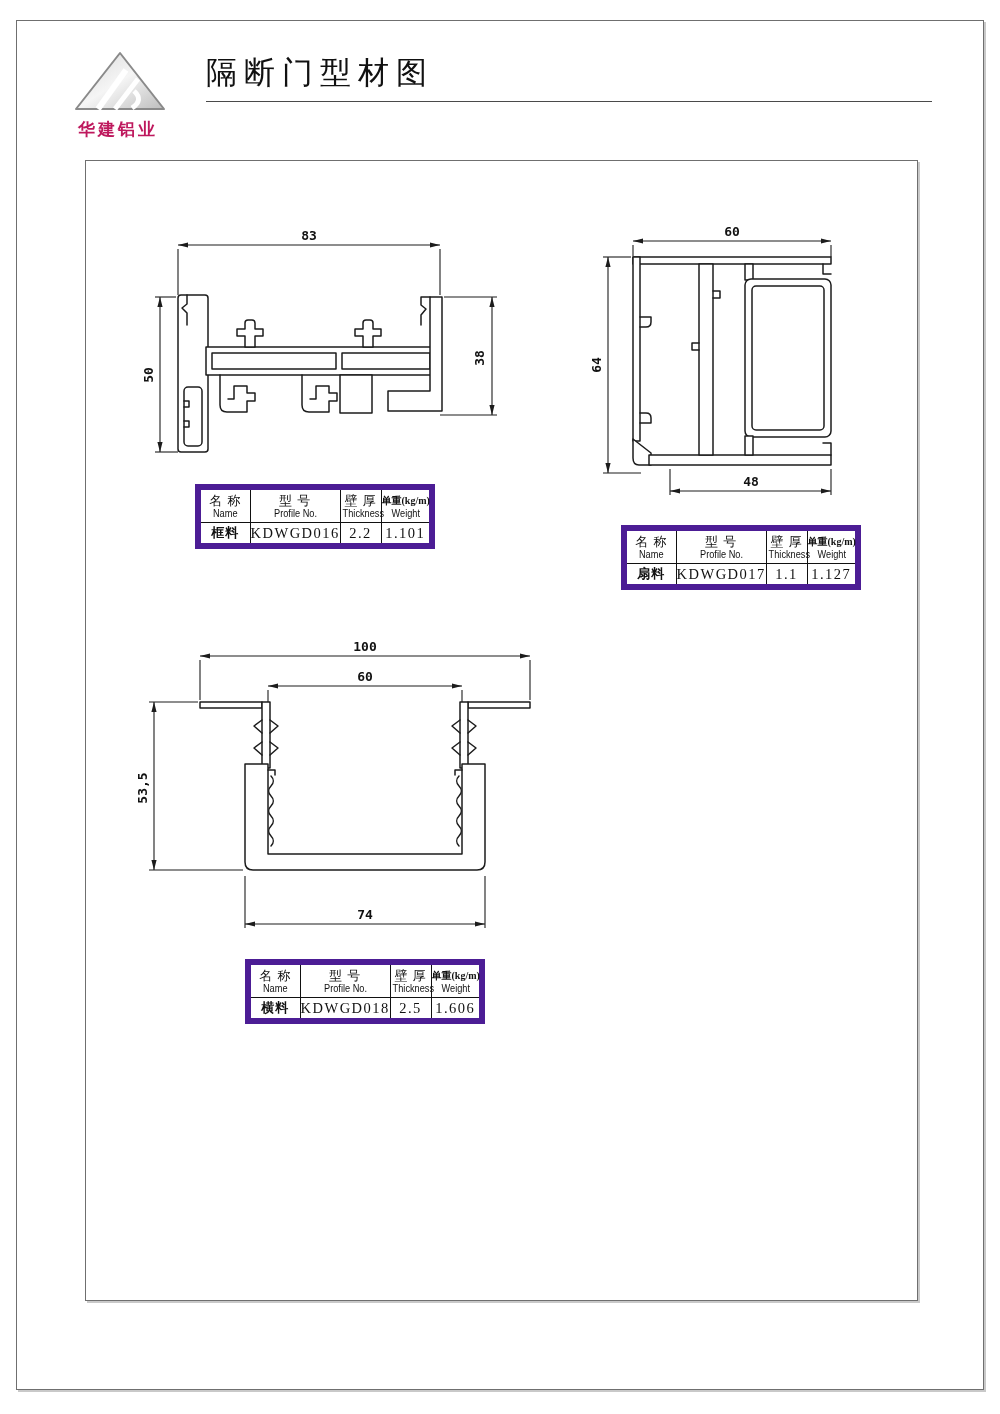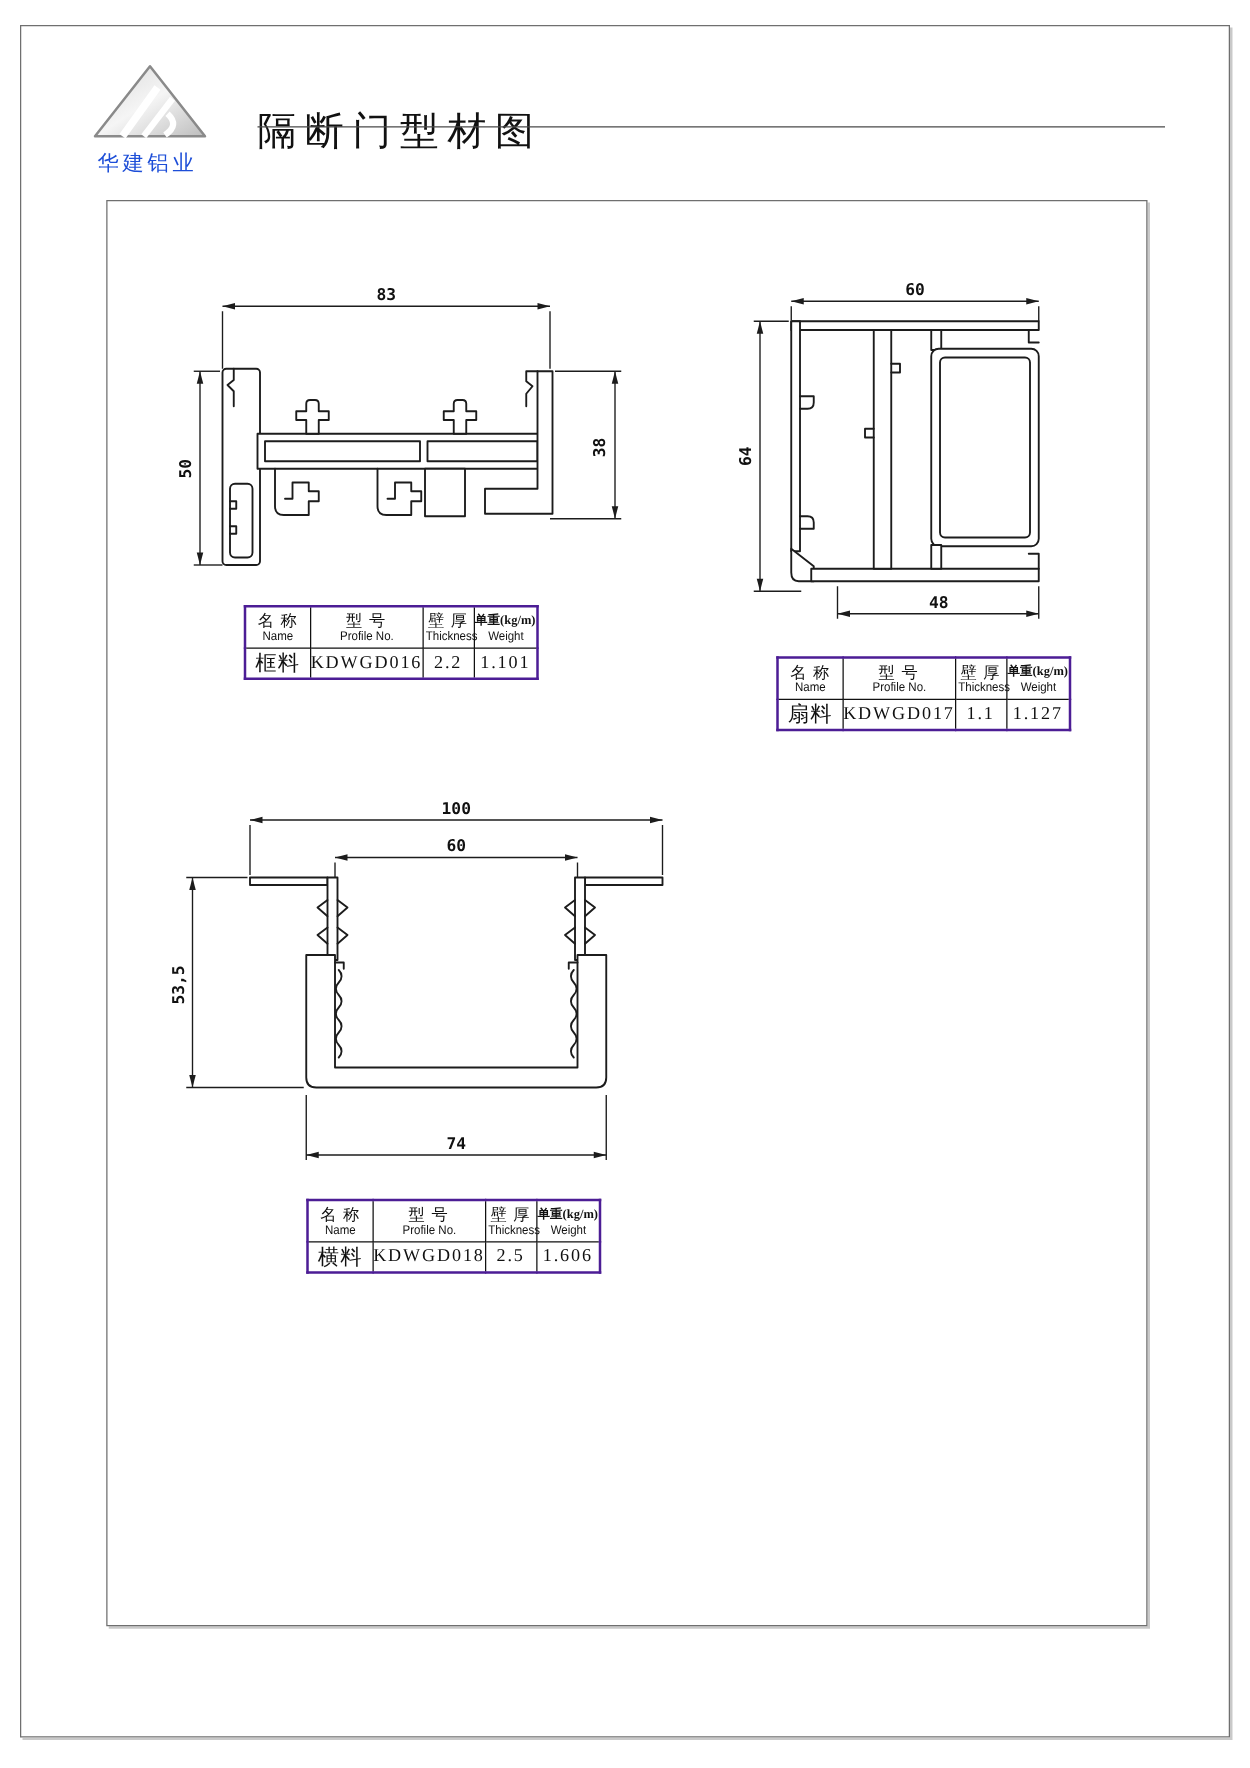--- a/index.html
+++ b/index.html
@@ -4,44 +4,44 @@
 <style>
   html,body{margin:0;padding:0;background:#fff;}
   .page{position:relative;width:1000px;height:1414px;background:#fff;overflow:hidden;
         font-family:"Liberation Sans",sans-serif;color:#111;}
   .outer-frame{position:absolute;left:16px;top:20px;width:966px;height:1368px;
         border:1px solid #6f6f6f;box-shadow:2px 2px 0 #c9c9c9;}
   .sheet{position:absolute;left:85px;top:160px;width:831px;height:1139px;
         border:1px solid #6f6f6f;box-shadow:2px 2px 0 #c9c9c9;background:#fff;}
   
   .logo{position:absolute;left:62px;top:50px;width:112px;text-align:center;}
-  .brand{margin-top:2px;font-weight:normal;font-size:17px;letter-spacing:3px;color:#1d4ed8;
+  .brand{margin-top:2px;font-weight:bold;font-size:17px;letter-spacing:3px;color:#be185d;
         font-family:"Liberation Sans",sans-serif;white-space:nowrap;}
   .title{position:absolute;left:206px;top:52px;font-family:"Liberation Serif",serif;
-        font-size:31px;font-weight:400;letter-spacing:7px;color:#111;white-space:nowrap;margin-top:32px;}
+        font-size:31px;font-weight:400;letter-spacing:7px;color:#111;white-space:nowrap;}
   .title-rule{position:absolute;left:206px;top:101px;width:726px;height:0;
         border-top:1.5px solid #4a4a4a;}
   
   svg.drawing{position:absolute;overflow:visible;}
   .dl{stroke:#1c1c1c;stroke-width:1.1;fill:none;}
   .ah{fill:#1c1c1c;stroke:none;}
   .pf{fill:#fff;stroke:#1c1c1c;stroke-width:1.5;stroke-linejoin:round;}
   .pl{fill:none;stroke:#1c1c1c;stroke-width:1.5;stroke-linejoin:round;stroke-linecap:round;}
   .dimtxt{font-family:"DejaVu Sans Mono",monospace;font-size:13px;font-weight:bold;fill:#111;}
   
   table.spec{position:absolute;border-collapse:collapse;table-layout:fixed;width:234px;
-        background:#fff;border:2px solid #4c1d95;}
+        background:#fff;border:6px solid #4c1d95;}
   table.spec th,table.spec td{border:1px solid #111;padding:0;text-align:center;vertical-align:middle;}
   table.spec th{height:32px;font-weight:normal;}
   table.spec td{height:20px;}
   .zh{font-family:"Liberation Serif",serif;font-size:13px;letter-spacing:1px;line-height:15px;white-space:nowrap;}
   .zh-sm{font-family:"Liberation Serif",serif;font-size:10px;font-weight:bold;line-height:15px;white-space:nowrap;}
   .en{font-family:"Liberation Sans",sans-serif;font-size:10px;line-height:12px;white-space:nowrap;
         transform:scaleX(0.92);transform-origin:center;}
-  td.nm{font-family:"Liberation Sans",sans-serif;font-weight:normal;font-size:17px;letter-spacing:1px;}
+  td.nm{font-family:"Liberation Sans",sans-serif;font-weight:bold;font-size:13px;letter-spacing:1px;}
   td.md,td.num{font-family:"Liberation Serif",serif;font-size:14.5px;letter-spacing:1.5px;}
   
   .note{position:absolute;left:16px;top:1337px;width:966px;text-align:center;
         font-family:"Liberation Serif",serif;font-style:italic;font-weight:bold;
         font-size:15px;letter-spacing:1px;color:#1a1a1a;}
 </style>
 </head>
 <body>
 
 <div class="page">

